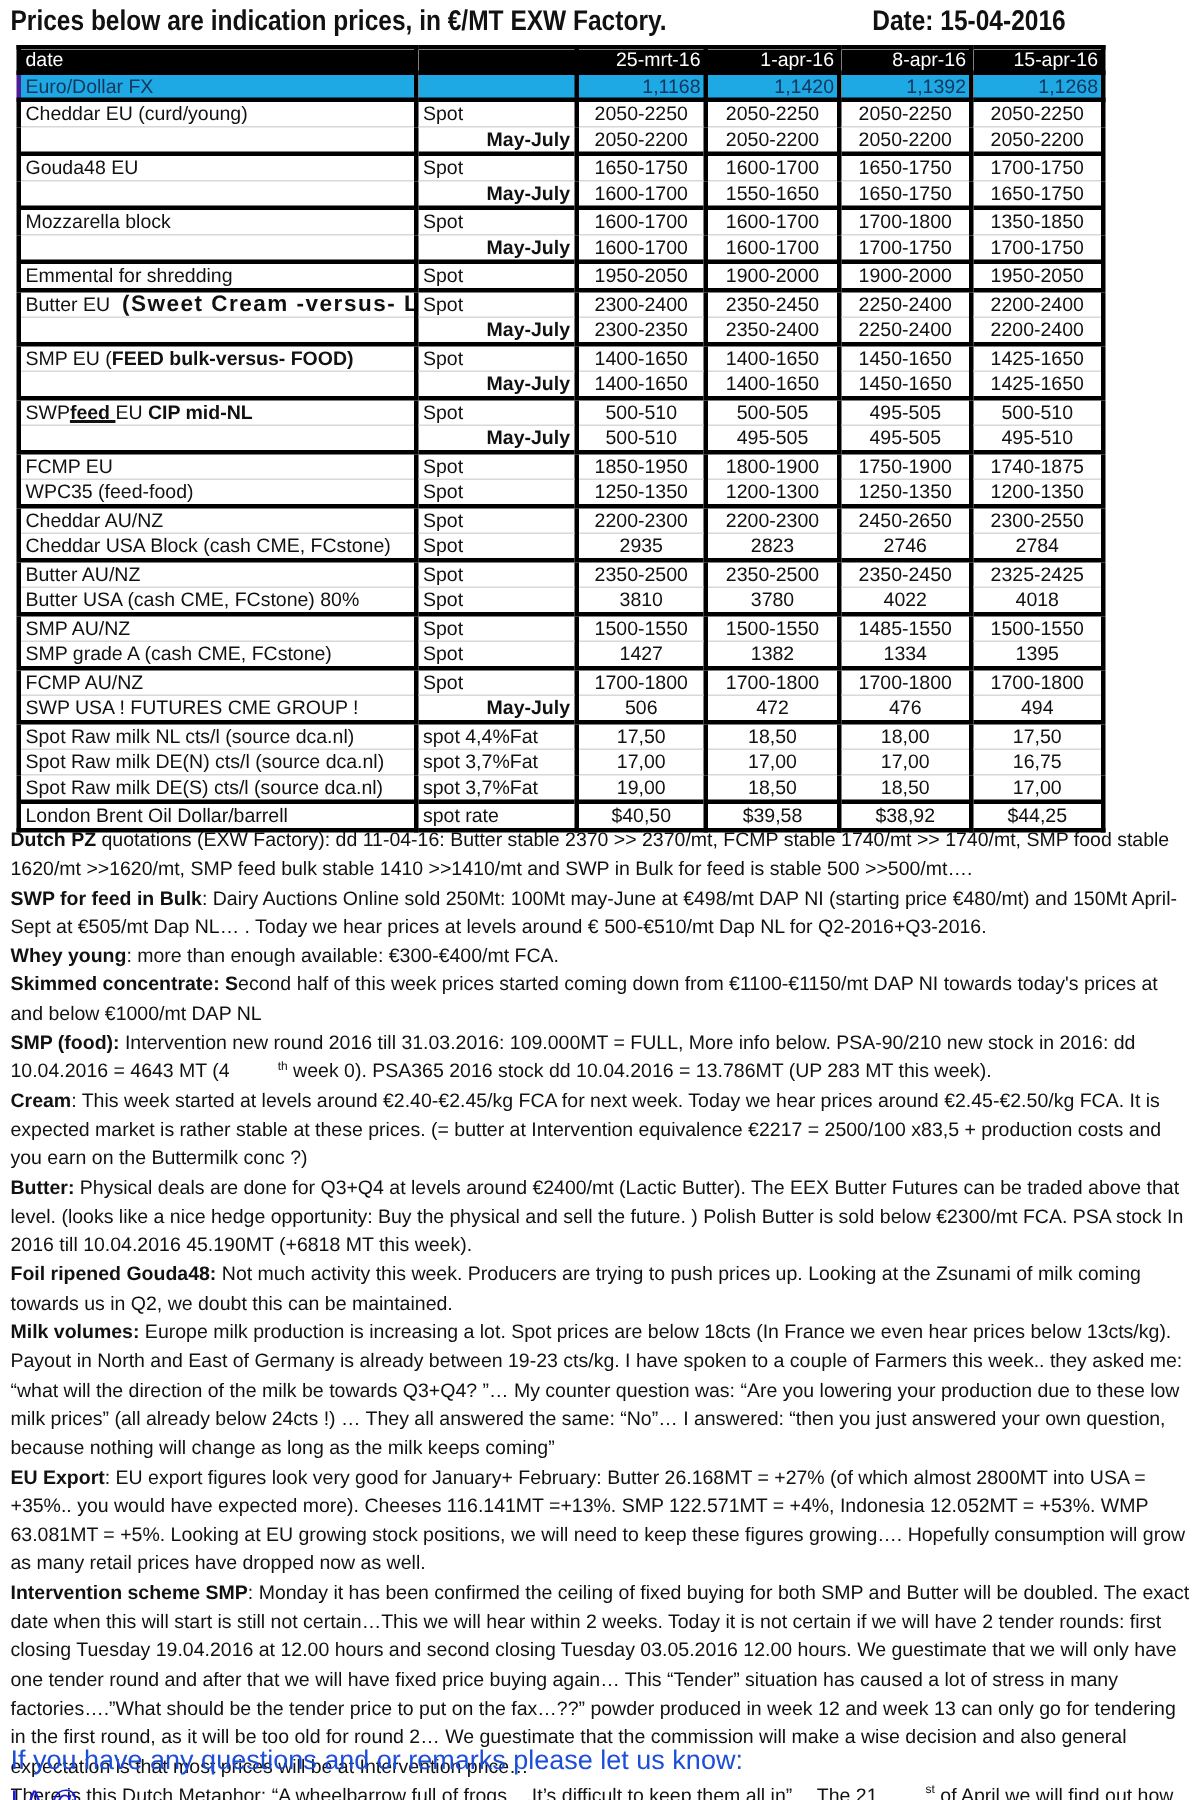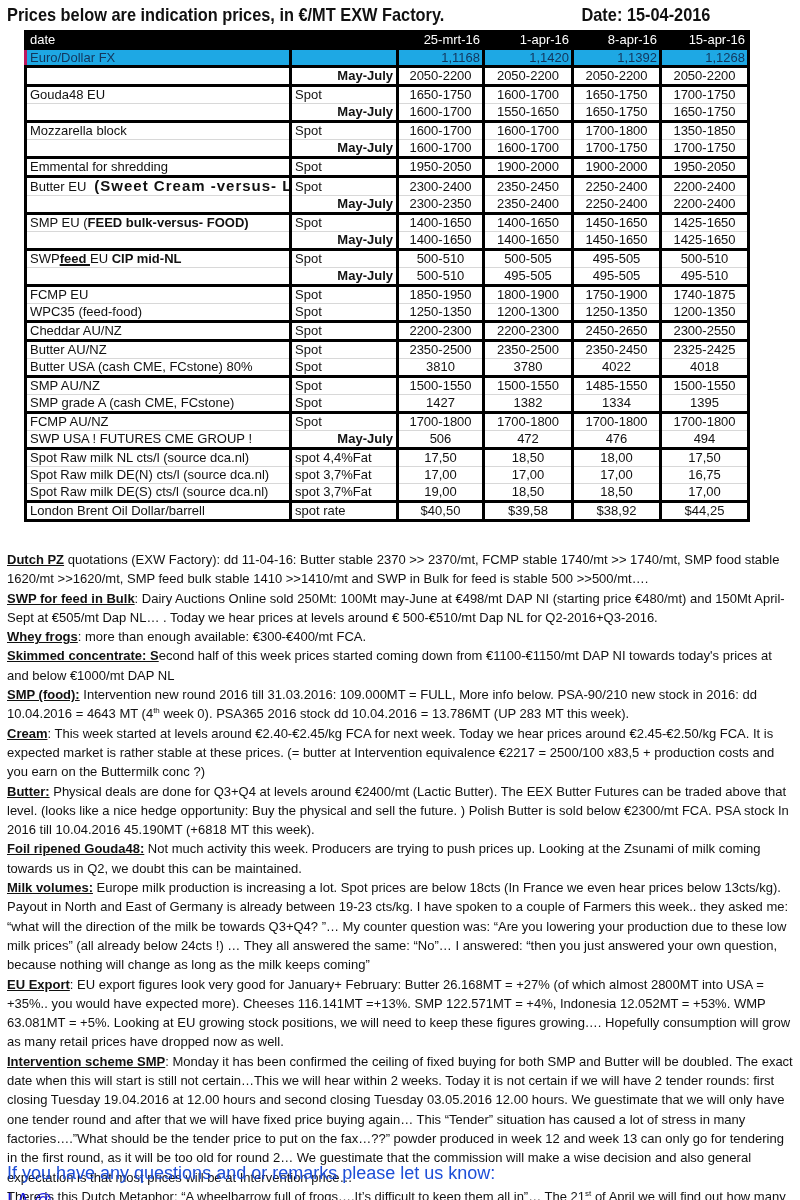--- a/index.html
+++ b/index.html
@@ -3,47 +3,47 @@
 <meta charset="utf-8">
 <style>
   html, body { margin: 0; padding: 0; background: #ffffff; }
   body { width: 800px; height: 1200px; overflow: hidden; position: relative;
          font-family: "Liberation Sans", sans-serif; color: #111; }
   .hdr { position: absolute; top: 4px; left: 7px; width: 786px; height: 24px;
          font-family: "Liberation Sans", sans-serif; font-weight: bold; font-size: 19px;
          transform: scaleX(0.86); transform-origin: left top; white-space: nowrap; }
   .hdr .ttl { position: absolute; left: 0; top: 0; }
   .hdr .dt { position: absolute; left: 668px; top: 0; }
-  table.prices { position: absolute; top: 30px; left: 24px; border-collapse: collapse;
+  table.prices { position: absolute; top: 30px; left: 11px; border-collapse: collapse;
                  table-layout: fixed; width: 723px; font-size: 13px; }
   table.prices col.c0 { width: 265px; }
   table.prices col.c1 { width: 107px; }
   table.prices col.c2 { width: 86px; }
   table.prices col.c3 { width: 89px; }
   table.prices col.c4 { width: 88px; }
   table.prices col.c5 { width: 88px; }
   table.prices td { height: 16px; padding: 0 3px; line-height: 16px; white-space: nowrap;
                     overflow: hidden; border-left: 3px solid #000; border-right: 3px solid #000;
                     border-bottom: 1px solid #d8d8d8; }
   table.prices td.num { text-align: center; }
   table.prices tr.grpstart td { border-top: 3px solid #000; }
   table.prices tr.lastrow td { border-bottom: 3px solid #000; }
   table.prices tr.head td { background: #000; color: #fff; border: 3px solid #000; height: 14px; line-height: 14px; }
   table.prices tr.head td.num { text-align: right; padding-right: 2px; }
-  table.prices tr.fx td { background: #1ea8e4; color: #13365c; border-left: 3px solid #be185d;
+  table.prices tr.fx td { background: #1ea8e4; color: #13365c; border-left: 3px solid #4c1d95;
                           border-right: 3px solid #000; border-bottom: 3px solid #000; height: 15px; line-height: 15px; }
   table.prices tr.fx td.num { text-align: right; padding-right: 2px; }
   .b { font-weight: bold; text-align: right; }
   .sm { font-size: 15px; font-weight: bold; letter-spacing: 1px; }
   .ul { text-decoration: underline; text-decoration-thickness: 2px; }
   .notes { position: absolute; top: 550px; left: 7px; width: 790px; font-size: 13px;
            line-height: 19.3px; color: #111; }
   .notes p { margin: 0; }
-  .notes .lbl { font-weight: bold; text-decoration: underline; }
-  .notes sup { font-size: 8px; line-height: 0; }
+  .notes .lbl { font-weight: bold; }
+  .notes sup { font-size: 8px; line-height: 0; margin-left: 32px; }
   .footer { position: absolute; top: 1163px; left: 7px; font-size: 18px; color: #1d4ed8; }
   .link { position: absolute; top: 1190px; left: 7px; font-size: 18px; color: #1a1adf; }
 </style>
 </head>
 <body>
 
 <div class="hdr">
   <span class="ttl">Prices below are indication prices, in €/MT EXW Factory.</span>
   <span class="dt">Date: 15-04-2016</span>
 </div>
@@ -67,20 +67,28 @@
       <td class="num">15-apr-16</td>
     </tr>
     <tr class="fx">
       <td>Euro/Dollar FX</td>
       <td></td>
       <td class="num">1,1168</td>
       <td class="num">1,1420</td>
       <td class="num">1,1392</td>
       <td class="num">1,1268</td>
     </tr>
+  <tr class="grpstart">
+        <td><span>Cheddar EU (curd/young)</span></td>
+        <td>Spot</td>
+        <td class="num">2050-2250</td>
+        <td class="num">2050-2250</td>
+        <td class="num">2050-2250</td>
+        <td class="num">2050-2250</td>
+      </tr>
       <tr>
         <td><span></span></td>
         <td class="b">May-July</td>
         <td class="num">2050-2200</td>
         <td class="num">2050-2200</td>
         <td class="num">2050-2200</td>
         <td class="num">2050-2200</td>
       </tr>
       <tr class="grpstart">
         <td><span>Gouda48 EU</span></td>
@@ -186,20 +194,28 @@
         <td class="num">1250-1350</td>
         <td class="num">1200-1350</td>
       </tr>
       <tr class="grpstart">
         <td><span>Cheddar AU/NZ</span></td>
         <td>Spot</td>
         <td class="num">2200-2300</td>
         <td class="num">2200-2300</td>
         <td class="num">2450-2650</td>
         <td class="num">2300-2550</td>
+      </tr>
+      <tr>
+        <td><span>Cheddar USA Block (cash CME, FCstone)</span></td>
+        <td>Spot</td>
+        <td class="num">2935</td>
+        <td class="num">2823</td>
+        <td class="num">2746</td>
+        <td class="num">2784</td>
       </tr>
       <tr class="grpstart">
         <td><span>Butter AU/NZ</span></td>
         <td>Spot</td>
         <td class="num">2350-2500</td>
         <td class="num">2350-2500</td>
         <td class="num">2350-2450</td>
         <td class="num">2325-2425</td>
       </tr>
       <tr>
@@ -273,21 +289,21 @@
         <td class="num">$39,58</td>
         <td class="num">$38,92</td>
         <td class="num">$44,25</td>
       </tr>
     </tbody>
 </table>
 
 <div class="notes" id="notes">
     <p><span class="lbl">Dutch PZ</span><span> quotations (EXW Factory): dd 11-04-16: Butter stable 2370 &gt;&gt; 2370/mt, FCMP stable 1740/mt &gt;&gt; 1740/mt, SMP food stable 1620/mt &gt;&gt;1620/mt, SMP feed bulk stable 1410 &gt;&gt;1410/mt  and SWP in Bulk for feed is stable  500 &gt;&gt;500/mt….</span></p>
     <p><span class="lbl">SWP for feed in Bulk</span><span>: Dairy Auctions Online sold 250Mt: 100Mt may-June at €498/mt DAP NI (starting price €480/mt) and 150Mt April-Sept at €505/mt Dap NL… . Today we hear prices at levels around € 500-€510/mt Dap NL for Q2-2016+Q3-2016.</span></p>
-    <p><span class="lbl">Whey frogs</span><span>:  more than enough available: €300-€400/mt FCA.</span></p>
+    <p><span class="lbl">Whey young</span><span>:  more than enough available: €300-€400/mt FCA.</span></p>
     <p><span class="lbl">Skimmed concentrate: S</span><span>econd half of this week prices started coming down from €1100-€1150/mt DAP NI towards today's prices at and below €1000/mt DAP NL</span></p>
     <p><span class="lbl">SMP (food):</span><span> Intervention new round 2016 till 31.03.2016: 109.000MT = FULL, More info below. PSA-90/210 new stock in 2016: dd 10.04.2016 = 4643 MT (4</span><sup>th</sup><span> week 0). PSA365 2016 stock dd 10.04.2016 =  13.786MT (UP 283 MT this week).</span></p>
     <p><span class="lbl">Cream</span><span>: This week started at levels around €2.40-€2.45/kg FCA for next week. Today we hear prices around €2.45-€2.50/kg FCA. It is expected market is rather stable at these prices. (= butter at Intervention equivalence €2217 = 2500/100 x83,5 + production costs and you earn on the Buttermilk conc ?)</span></p>
     <p><span class="lbl">Butter:</span><span>  Physical deals are done for Q3+Q4 at levels around €2400/mt (Lactic Butter). The EEX Butter Futures can be traded above that level. (looks like a nice hedge opportunity: Buy the physical and sell the future. ) Polish Butter is sold below €2300/mt FCA.  PSA stock In 2016 till 10.04.2016  45.190MT (+6818 MT this week).</span></p>
     <p><span class="lbl">Foil ripened Gouda48:</span><span> Not much activity this week. Producers are trying to push prices up. Looking at the Zsunami of milk coming towards us in Q2, we doubt this can be maintained.</span></p>
     <p><span class="lbl">Milk volumes:</span><span> Europe milk production is increasing a lot. Spot prices are below 18cts (In France we even hear prices below 13cts/kg). Payout in North and East of Germany is already between 19-23 cts/kg. I have spoken to a couple of Farmers this week.. they asked me: “what will the direction of the milk be towards Q3+Q4? ”… My counter question was: “Are you lowering your production due to these low milk prices” (all already below 24cts !) … They all answered the same: “No”… I answered: “then you just answered your own question, because nothing will change as long as the milk keeps coming”</span></p>
     <p><span class="lbl">EU Export</span><span>: EU export figures look very good for January+ February: Butter 26.168MT = +27% (of which almost 2800MT into USA = +35%.. you would have expected more). Cheeses 116.141MT =+13%. SMP 122.571MT = +4%, Indonesia 12.052MT = +53%. WMP 63.081MT = +5%. Looking at EU growing stock positions, we will need to keep these figures growing…. Hopefully consumption will grow as many retail prices have dropped now as well.</span></p>
     <p><span class="lbl">Intervention scheme SMP</span><span>: Monday it has been confirmed the ceiling of fixed buying for both SMP and Butter will be doubled. The exact date when this will start is still not certain…This we will hear within 2 weeks. Today it is not certain if we will have 2 tender rounds: first closing Tuesday 19.04.2016 at 12.00 hours and second closing Tuesday 03.05.2016 12.00 hours. We guestimate that we will only have one tender round and after that we will have fixed price buying again… This “Tender” situation has caused a lot of stress in many factories….”What should be the tender price to put on the fax…??”  powder produced in week 12 and week 13 can only go for tendering in the first round, as it will be too old for round 2… We guestimate that the commission will make a wise decision and also general expectation is that most prices will be at Intervention price…</span></p>
     <p><span>There is this Dutch Metaphor: “A wheelbarrow full of frogs….It’s difficult to keep them all in”…  The 21</span><sup>st</sup><span> of April we will find out how many “frogs” jumped of the wheelbarrow ;)</span></p>
   </div>

